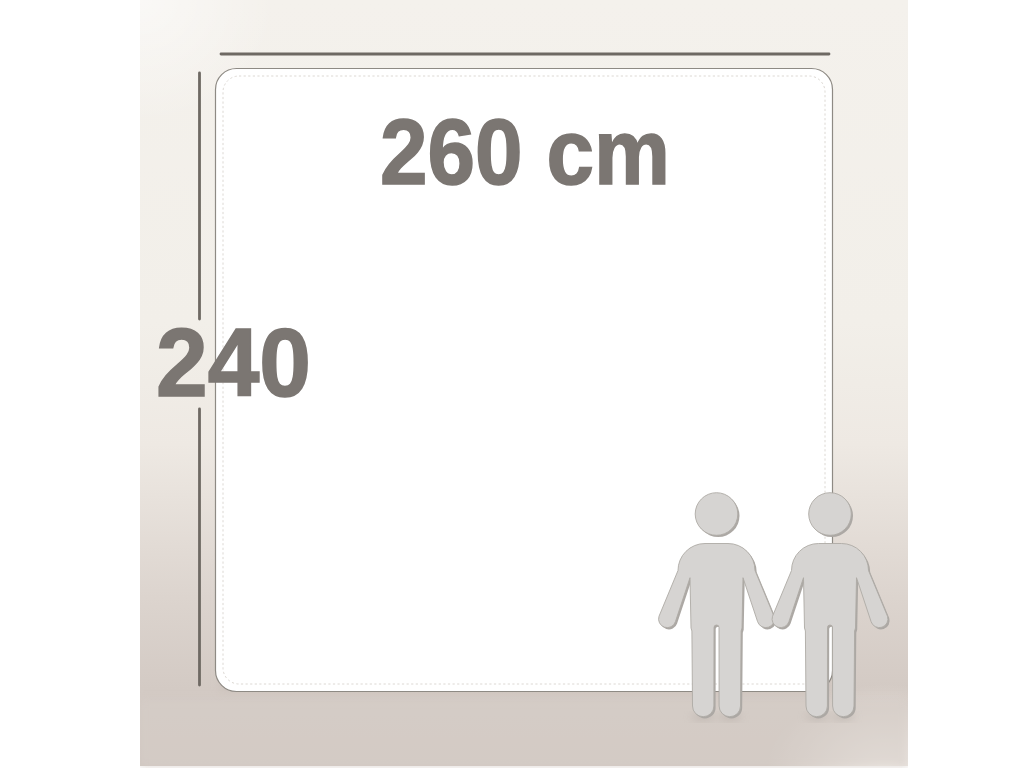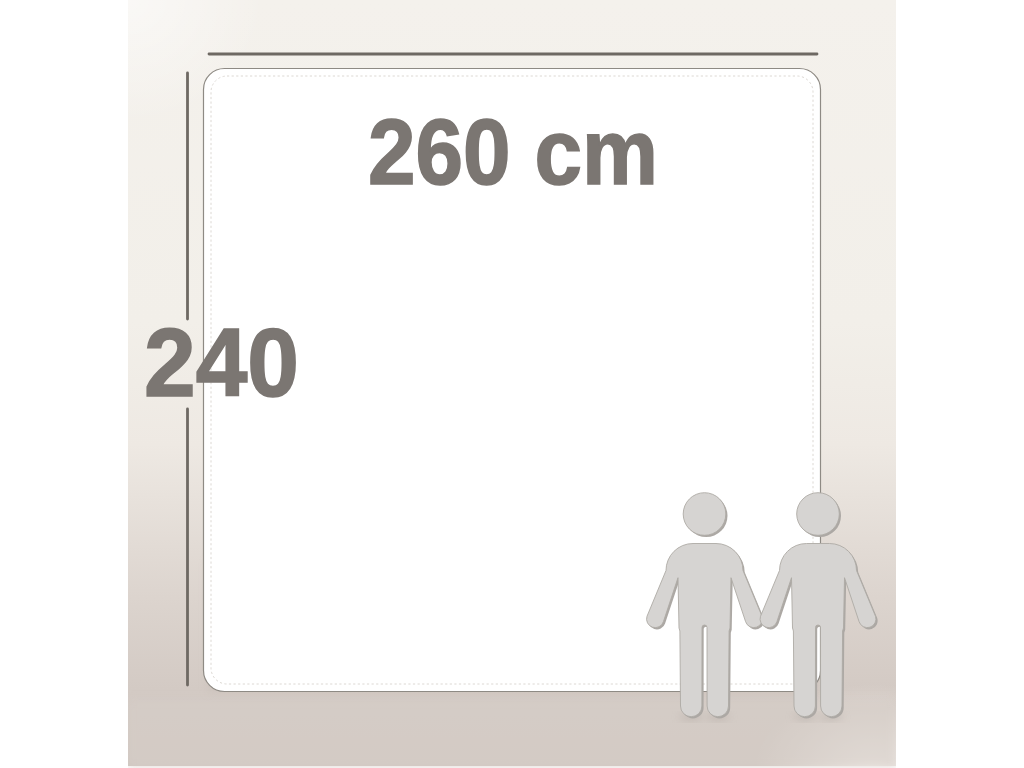--- a/index.html
+++ b/index.html
@@ -1,16 +1,16 @@
 <!DOCTYPE html>
 <html><head>
 <meta charset="utf-8">
 <style>
   html,body{margin:0;padding:0;background:#ffffff;width:1024px;height:768px;overflow:hidden;}
-  .stage{position:absolute;left:128px;top:0;width:768px;height:766px;
+  .stage{position:absolute;left:140px;top:0;width:768px;height:766px;
     background:
       radial-gradient(190px 170px at 0px 0px, rgba(255,255,255,0.55), rgba(255,255,255,0) 72%),
       radial-gradient(170px 130px at 745px 775px, rgba(250,246,242,0.85), rgba(250,246,242,0) 70%),
       linear-gradient(to bottom,#f4f1ec 0%,#f2efe9 42%,#eee9e3 58%,#dcd4ce 78%,#d3cac4 90%,#d0c7c1 100%);}
   svg{position:absolute;left:0;top:0;}
   .dim{font-family:"Liberation Sans",sans-serif;font-weight:bold;fill:#7b7672;stroke:#7b7672;stroke-width:1.6;}
 </style>
 </head>
 <body>
 

